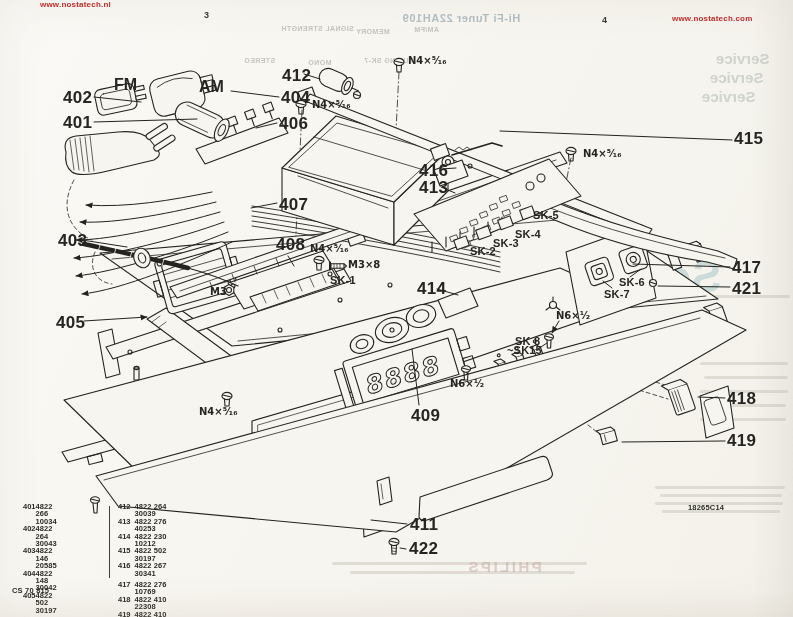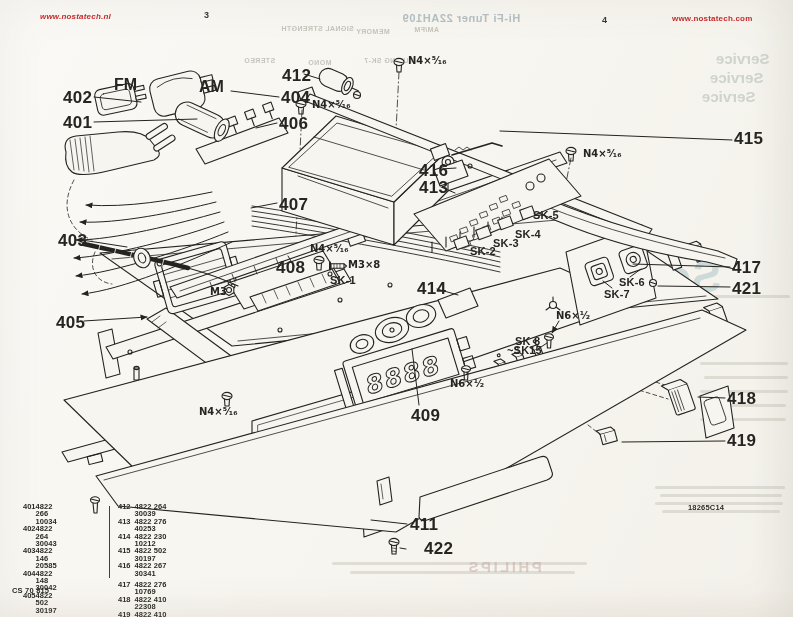--- a/index.html
+++ b/index.html
@@ -596,21 +596,21 @@
       <line x1="730" y1="287" x2="658" y2="286"></line>
       <line x1="725" y1="398" x2="698" y2="397"></line>
       <line x1="725" y1="441" x2="622" y2="442"></line>
       <line x1="630" y1="277" x2="641" y2="269"></line>
       <line x1="612" y1="288" x2="603" y2="281"></line>
       <line x1="559" y1="321" x2="552" y2="333" marker-end="url(#arr)"></line>
       <line x1="538" y1="349" x2="547" y2="343"></line>
     </g>
   </svg>
 
-  <div class="wm" style="left:40px;top:12px;font-style:italic;">www.nostatech.nl</div>
+  <div class="wm" style="left:40px;top:0;">www.nostatech.nl</div>
   <div class="wm" style="left:672px;top:4px;margin-top:10px;">www.nostatech.com</div>
   <div class="pgnum" style="left:204px;top:10px;">3</div>
   <div class="pgnum" style="left:602px;top:15px;">4</div>
   <div class="code" style="left:688px;top:503px;text-align:center;">18265C14</div>
   <div class="code" style="left:12px;top:586px;">CS 70 815</div>
 
   <div id="labels">
       <div class="lbl lbl-part" style="left: 63px; top: 89px;">402</div>
       <div class="lbl lbl-sub" style="left: 114px; top: 77px;">FM</div>
       <div class="lbl lbl-sub" style="left: 199px; top: 79px;">AM</div>
@@ -623,41 +623,41 @@
       <div class="lbl lbl-part" style="left: 734px; top: 130px;">415</div>
       <div class="lbl lbl-fastener" style="left: 583px; top: 149px;">N4×⁵⁄₁₆</div>
       <div class="lbl lbl-part" style="left: 419px; top: 162px;">416</div>
       <div class="lbl lbl-part" style="left: 419px; top: 179px;">413</div>
       <div class="lbl lbl-part" style="left: 279px; top: 196px;">407</div>
       <div class="lbl lbl-connector" style="left: 533px; top: 210px;">SK-5</div>
       <div class="lbl lbl-connector" style="left: 515px; top: 229px;">SK-4</div>
       <div class="lbl lbl-connector" style="left: 493px; top: 238px;">SK-3</div>
       <div class="lbl lbl-connector" style="left: 470px; top: 246px;">SK-2</div>
       <div class="lbl lbl-part" style="left: 58px; top: 232px;">403</div>
-      <div class="lbl lbl-part" style="left: 276px; top: 259px;">408</div>
+      <div class="lbl lbl-part" style="left: 276px; top: 236px;">408</div>
       <div class="lbl lbl-fastener" style="left: 310px; top: 244px;">N4×⁵⁄₁₆</div>
       <div class="lbl lbl-fastener" style="left: 348px; top: 260px;">M3×8</div>
       <div class="lbl lbl-connector" style="left: 330px; top: 275px;">SK-1</div>
       <div class="lbl lbl-part" style="left: 417px; top: 280px;">414</div>
       <div class="lbl lbl-part" style="left: 732px; top: 259px;">417</div>
       <div class="lbl lbl-connector" style="left: 619px; top: 277px;">SK-6</div>
       <div class="lbl lbl-part" style="left: 732px; top: 280px;">421</div>
       <div class="lbl lbl-fastener" style="left: 210px; top: 287px;">M3</div>
       <div class="lbl lbl-connector" style="left: 604px; top: 289px;">SK-7</div>
       <div class="lbl lbl-part" style="left: 56px; top: 314px;">405</div>
       <div class="lbl lbl-fastener" style="left: 556px; top: 311px;">N6×¹⁄₂</div>
       <div class="lbl lbl-connector" style="left: 515px; top: 336px;">SK 8</div>
       <div class="lbl lbl-connector" style="left: 507px; top: 345px;">~SK15</div>
       <div class="lbl lbl-fastener" style="left: 450px; top: 379px;">N6×¹⁄₂</div>
       <div class="lbl lbl-part" style="left: 727px; top: 390px;">418</div>
       <div class="lbl lbl-part" style="left: 411px; top: 407px;">409</div>
       <div class="lbl lbl-fastener" style="left: 199px; top: 407px;">N4×⁵⁄₁₆</div>
       <div class="lbl lbl-part" style="left: 727px; top: 432px;">419</div>
       <div class="lbl lbl-part" style="left: 410px; top: 516px;">411</div>
-      <div class="lbl lbl-part" style="left: 424px; top: 540px;">422</div>
+      <div class="lbl lbl-part" style="left: 409px; top: 540px;">422</div>
     </div>
 
   <div class="ptable">
     <div class="tcol" id="tcol-left">
         <div class="trow">
           <span class="tref">401</span>
           <span class="tpart">4822 266 10034</span>
         </div>
         <div class="trow">
           <span class="tref">402</span>

